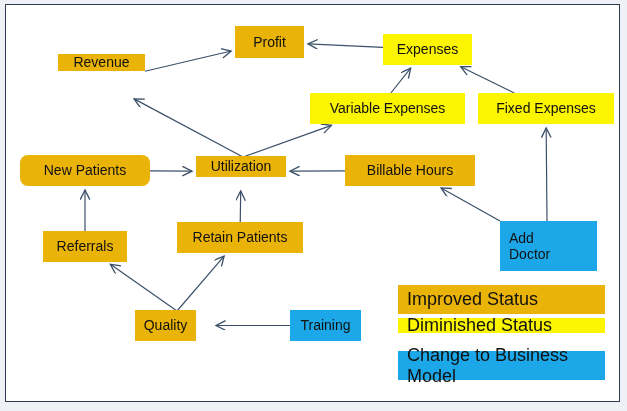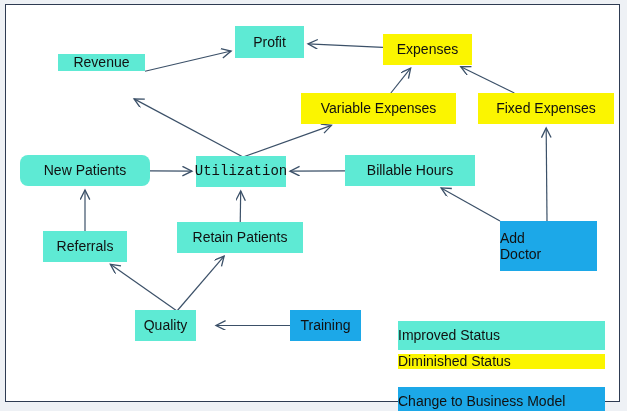--- a/index.html
+++ b/index.html
@@ -47,28 +47,29 @@
     box-sizing: border-box;
     display: flex;
     align-items: center;
     justify-content: center;
     font-size: 14px;
     color: #111111;
     text-align: center;
     line-height: 1.15;
     white-space: pre-line;
   }
-  .node.green  { background: #5eead4; }
+  .node.green  { background: #eab308; }
   .node.yellow { background: #fbf500; }
   .node.blue   { background: #1ca8e8; }
   .node.left-al {
     justify-content: flex-start;
+    padding-left: 9px;
     text-align: left;
   }
-  .legend-item { font-size: 14px; margin-top: 36px; }
+  .legend-item { font-size: 18px; }
 </style>
 </head>
 <body>
 
 <div id="canvas">
   <div id="frame"></div>
 
 
   <svg id="edges">
     <defs>
@@ -92,24 +93,24 @@
         <line x1="177" y1="311" x2="110.3837814318553" y2="264.29623806907244" stroke="#3b5068" stroke-width="1.2" marker-end="url(#arw)"></line>
         <line x1="177" y1="311" x2="224.11112022046186" y2="256.0370264094612" stroke="#3b5068" stroke-width="1.2" marker-end="url(#arw)"></line>
         <line x1="290" y1="325.5" x2="216" y2="325.5" stroke="#3b5068" stroke-width="1.2" marker-end="url(#arw)"></line>
       </g>
   </svg>
 
   <div id="nodes">
       <div class="node green" style="left: 235px; top: 26px; width: 69px; height: 32px;">Profit</div>
       <div class="node green" style="left: 58px; top: 54px; width: 87px; height: 17px;">Revenue</div>
       <div class="node yellow" style="left: 383px; top: 34px; width: 89px; height: 31px;">Expenses</div>
-      <div class="node yellow" style="left: 301px; top: 93px; width: 155px; height: 31px;">Variable Expenses</div>
+      <div class="node yellow" style="left: 310px; top: 93px; width: 155px; height: 31px;">Variable Expenses</div>
       <div class="node yellow" style="left: 478px; top: 93px; width: 136px; height: 31px;">Fixed Expenses</div>
       <div class="node green" style="left: 20px; top: 155px; width: 130px; height: 31px; border-radius: 8px;">New Patients</div>
-      <div class="node green" style="left: 196px; top: 156px; width: 90px; height: 31px; font-family: Liberation Mono, monospace;">Utilization</div>
+      <div class="node green" style="left: 196px; top: 156px; width: 90px; height: 21px;">Utilization</div>
       <div class="node green" style="left: 345px; top: 155px; width: 130px; height: 31px;">Billable Hours</div>
       <div class="node green" style="left: 177px; top: 222px; width: 126px; height: 31px;">Retain Patients</div>
       <div class="node green" style="left: 43px; top: 231px; width: 84px; height: 31px;">Referrals</div>
       <div class="node blue left-al" style="left: 500px; top: 221px; width: 97px; height: 50px;">Add
 Doctor</div>
       <div class="node green" style="left: 135px; top: 310px; width: 61px; height: 31px; text-align: center;">Quality</div>
       <div class="node blue" style="left: 290px; top: 310px; width: 71px; height: 31px;">Training</div>
     </div>
   <div id="legend">
       <div class="node legend-item left-al green" style="left: 398px; top: 285px; width: 207px; height: 29px;">Improved Status</div>

